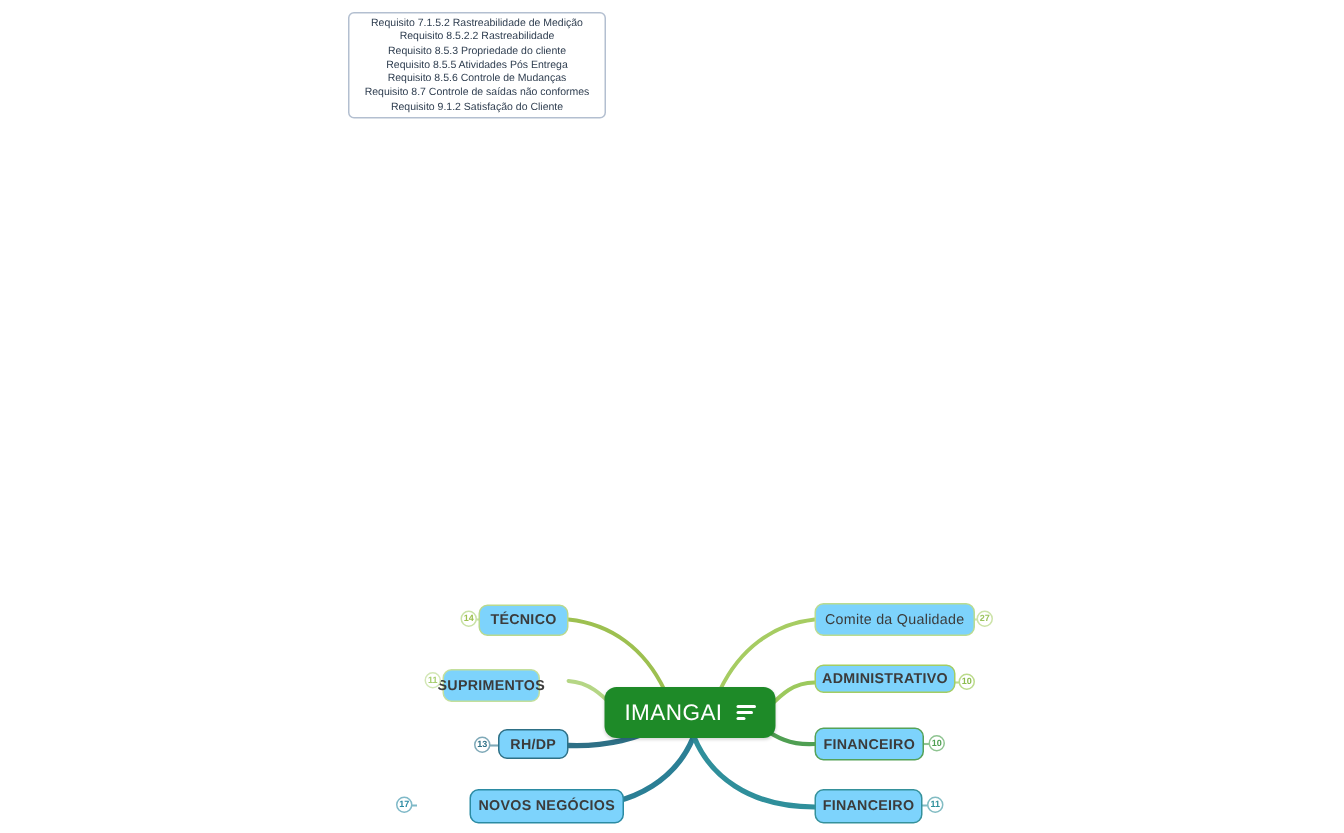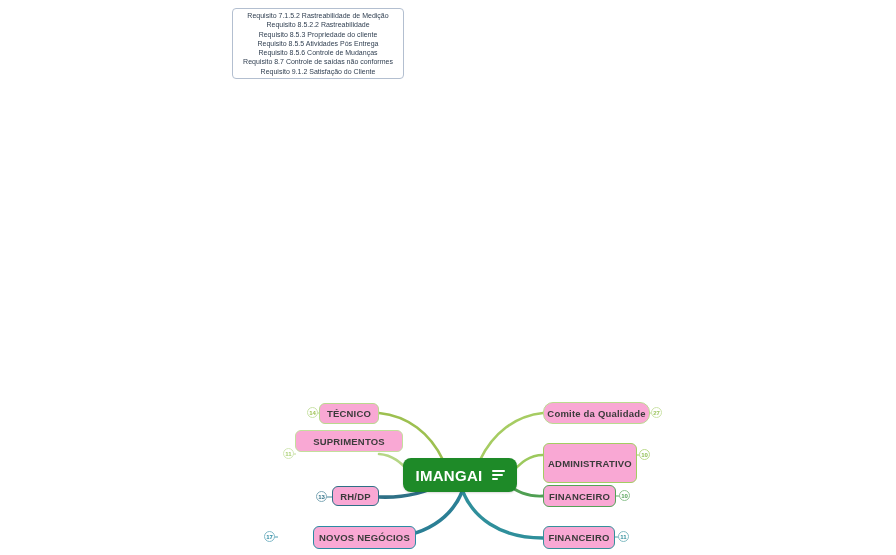--- a/index.html
+++ b/index.html
@@ -17,40 +17,40 @@
     text-align:center;font-size:7px;line-height:9.3px;color:#2f3e50;font-weight:500;
   }
 
   
   #center-node{
     position:absolute;left:403px;top:458px;width:114px;height:34px;
     background:#1e8a28;border-radius:8px;
     display:flex;align-items:center;justify-content:center;gap:9px;
     box-shadow:0 1px 2px rgba(0,0,0,.15);
   }
-  #center-label{color:#fff;font-weight:700;font-size:15px;letter-spacing:.3px;}
+  #center-label{color:#fff;font-weight:400;font-size:15px;letter-spacing:.3px;}
   .notes-icon{display:flex;flex-direction:column;gap:2px;}
   .notes-icon i{display:block;height:2px;background:#fff;border-radius:1px;}
   .notes-icon i:nth-child(1){width:13px;}
   .notes-icon i:nth-child(2){width:11px;}
   .notes-icon i:nth-child(3){width:6px;}
 
   
   .node{
-    position:absolute;background:#f9a8d4;box-sizing:border-box;
+    position:absolute;background:#7dd3fc;box-sizing:border-box;
     display:flex;align-items:center;justify-content:center;
     font-weight:700;font-size:9.5px;color:#3b3b3b;letter-spacing:.2px;
     border-radius:6px;border:1.5px solid #999;white-space:nowrap;
   }
   #n-tecnico      {left:319px;top:403px;width:60px; height:21px;border-color:#b9d98e;}
-  #n-suprimentos  {left:295px;top:430px;width:108px; height:22px;border-color:#c3df9c;}
+  #n-suprimentos  {left:295px;top:446px;width:65px; height:22px;border-color:#c3df9c;}
   #n-rhdp         {left:332px;top:486px;width:47px; height:20px;border-color:#2e7086;}
   #n-novos        {left:277px;top:526px;width:103px;height:23px;border-color:#2b8ba3;margin-left:36px;}
-  #n-comite       {left:543px;top:402px;width:107px;height:22px;border-color:#badc90;font-weight:700;border-radius:10px;}
-  #n-admin        {left:543px;top:443px;width:94px; height:40px;border-color:#a3cd63;}
+  #n-comite       {left:543px;top:402px;width:107px;height:22px;border-color:#badc90;font-weight:400;}
+  #n-admin        {left:543px;top:443px;width:94px; height:19px;border-color:#a3cd63;}
   #n-financeiro   {left:543px;top:485px;width:73px; height:22px;border-color:#55a258;}
   #n-comercial    {left:543px;top:526px;width:72px; height:23px;border-color:#35919b;}
 
   
   .badge{
     position:absolute;width:11px;height:11px;box-sizing:border-box;border-radius:50%;
     background:#fff;border:1px solid #ccc;
     display:flex;align-items:center;justify-content:center;
     font-size:6px;line-height:1;font-weight:600;
   }

